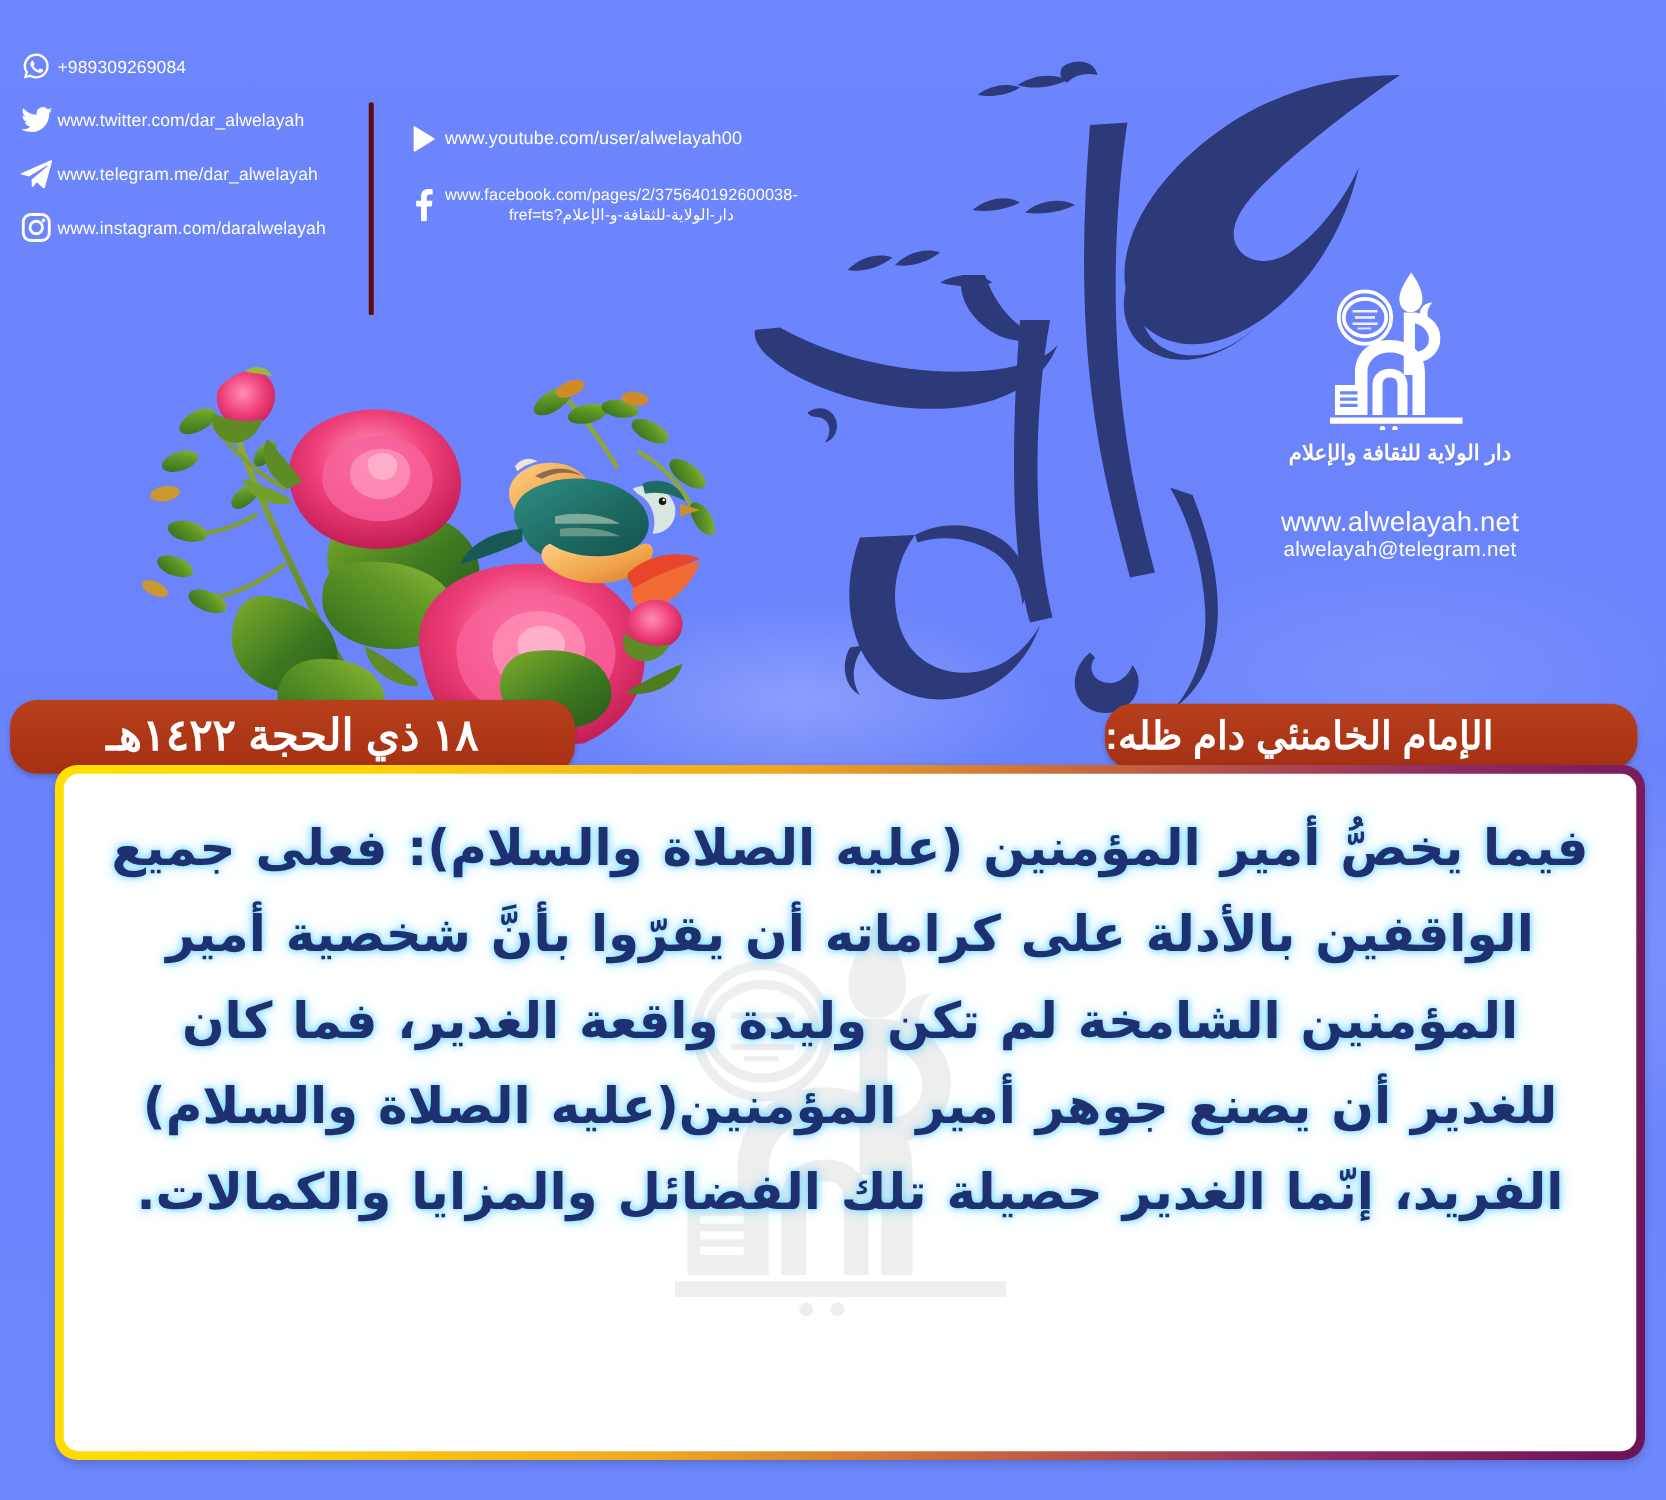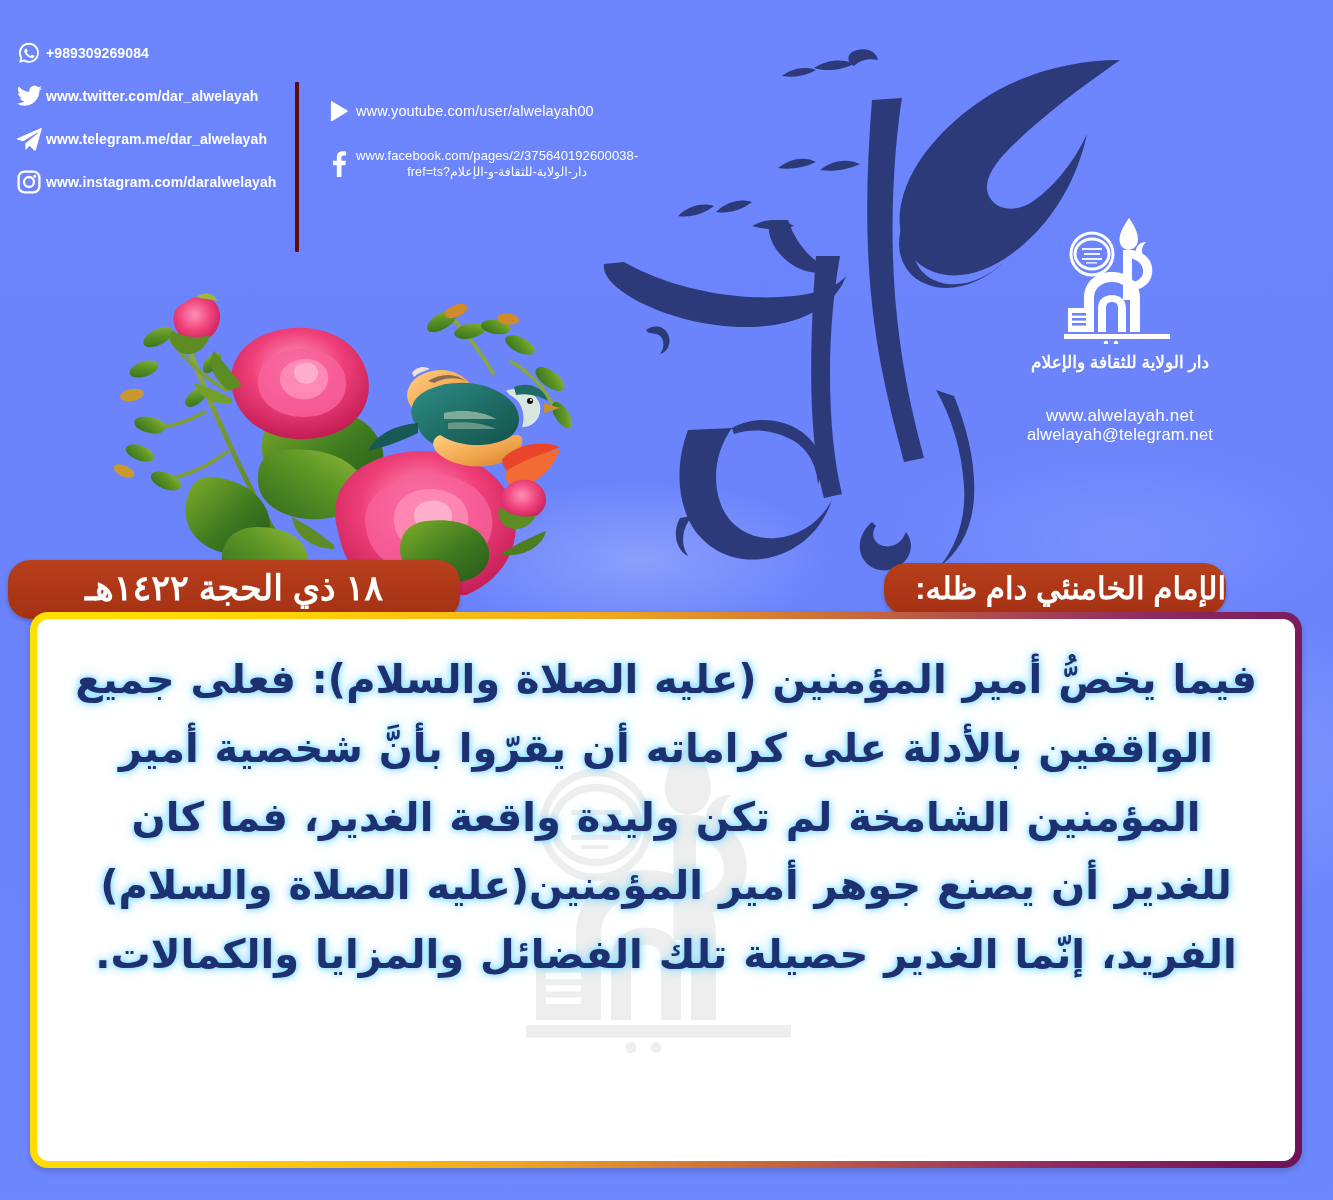--- a/index.html
+++ b/index.html
@@ -20,21 +20,21 @@
       linear-gradient(180deg,#6d86fd 0%,#6a83fb 55%,#6d87fd 100%);
     overflow:hidden;
   }
 
   
   .social{
     position:absolute;top:36px;left:0;width:720px;height:190px;
     color:#fff;
   }
   .col{position:absolute;}
-  .col-left{left:12px;top:4px;width:280px;font-weight:bold;}
+  .col-left{left:12px;top:4px;width:280px;}
   .col-right{left:322px;top:62px;width:400px;}
   .srow{display:flex;align-items:center;margin-bottom:17px;min-height:26px;}
   .col-right .srow{margin-bottom:24px;}
   .sicon{width:34px;min-width:34px;display:flex;align-items:center;justify-content:center;}
   .sicon svg{display:block;}
   .stext{font-size:14.5px;letter-spacing:.1px;color:#fff;white-space:nowrap;}
   .col-left .stext{font-size:14px;}
   .stext.small{font-size:13px;}
   .fb-sub{display:block;font-size:12.5px;margin-top:1px;direction:rtl;text-align:center;}
   .divider{
@@ -59,48 +59,48 @@
   
   .brand{
     position:absolute;right:88px;top:216px;width:250px;text-align:center;color:#fff;
   }
   .brand-mark{width:120px;height:128px;margin:0 auto 8px;}
   .brand-mark svg{display:block;width:100%;height:100%;}
   .brand-name{
     font-size:17px;font-weight:bold;direction:rtl;letter-spacing:.3px;
     margin-bottom:2px;text-shadow:0 1px 1px rgba(0,0,0,.12);
   }
-  .brand-site{font-size:17px;letter-spacing:.2px;line-height:1.12;margin-top:33px;}
+  .brand-site{font-size:22px;letter-spacing:.2px;line-height:1.12;margin-top:33px;}
   .brand-mail{font-size:16.5px;letter-spacing:.2px;line-height:1.2;}
 
   
   .banner{
     position:absolute;
     background:linear-gradient(180deg,#b8401c 0%,#ad3617 55%,#a63114 100%);
     color:#fff;font-weight:bold;direction:rtl;
     display:flex;align-items:center;
     box-shadow:0 2px 4px rgba(0,0,0,.22);
     border-radius:22px;
   }
   .banner-date{
     left:8px;top:560px;width:452px;height:56px;
     justify-content:center;
     font-size:35px;letter-spacing:1px;
     padding-bottom:3px;
   }
   .banner-speaker{
-    left:884px;top:563px;width:342px;height:50px;
-    justify-content:flex-start;
+    left:884px;top:563px;width:426px;height:50px;
+    justify-content:flex-end;
     font-size:31px;letter-spacing:.3px;
     padding-bottom:2px;
   }
 
   
   .card-wrap{
-    position:absolute;left:30px;top:612px;width:1272px;height:556px;
+    position:absolute;left:44px;top:612px;width:1272px;height:556px;
     border-radius:18px;
     padding:7px;
     box-sizing:border-box;
     background:linear-gradient(100deg,#ffe000 0%,#ffd407 18%,#f0a81f 42%,#c4623f 62%,#8e2a63 82%,#6c1258 100%);
     box-shadow:0 3px 7px rgba(0,0,0,.18);
   }
   .card{
     position:relative;width:100%;height:100%;
     background:#fff;border-radius:12px;overflow:hidden;
   }

